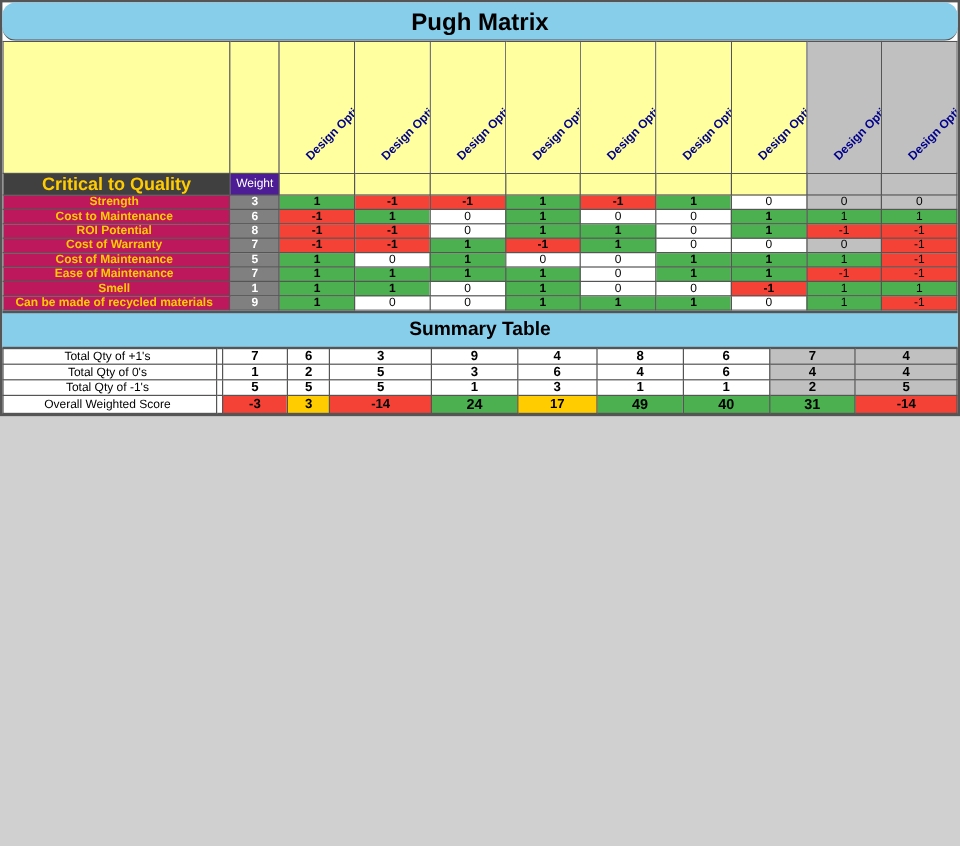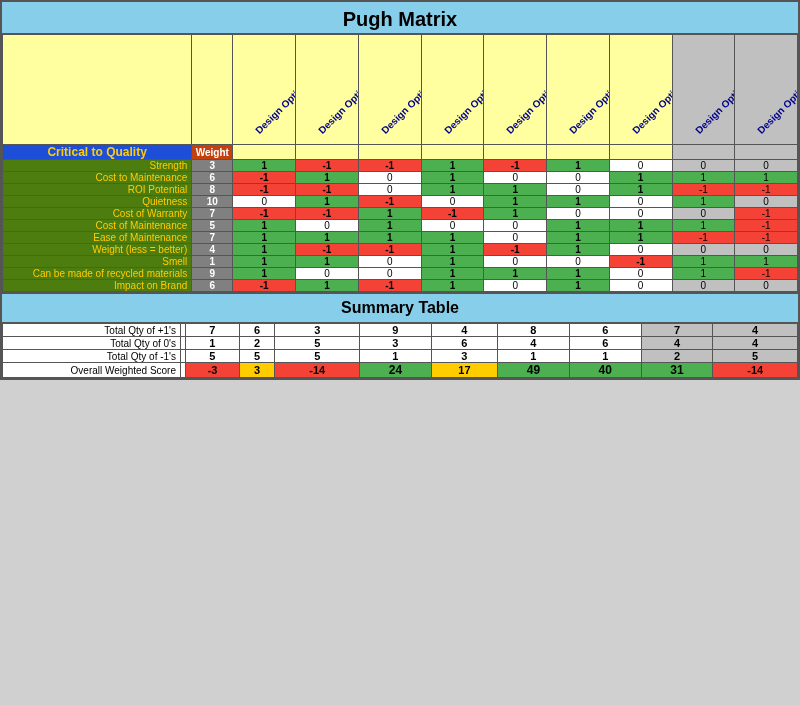--- a/index.html
+++ b/index.html
@@ -1,39 +1,39 @@
 <!DOCTYPE html>
 <html><head>
   <meta charset="utf-8">
   <style>
     * { box-sizing: border-box; margin: 0; padding: 0; }
     body { font-family: Arial, sans-serif; background: #d0d0d0; width: 800px; }
     .outer { border: 2px solid #555; background: #fff; width: 800px; }
-    .title-bar { background: #87ceeb; text-align: center; padding: 6px 0 2px; border-bottom: 1px solid #555; }
+    .title-bar { background: #87ceeb; text-align: center; padding: 6px 0 2px; border-bottom: 1px solid #555; border-radius: 11px; }
     .title-bar h1 { font-size: 20px; font-weight: bold; color: #000; }
     .title-bar p { font-size: 11px; color: #333; }
     .matrix-container { overflow: hidden; }
     table { border-collapse: collapse; width: 100%; }
     td, th { border: 1px solid #555; font-size: 10px; text-align: center; }
     .corner-cell { background: #ffffa0; width: 175px; }
     .diag-cell { background: #ffffa0; width: 58px; height: 110px; padding: 0; overflow: hidden; position: relative; }
     .diag-text { display: block; transform-origin: bottom left; transform: rotate(-45deg); white-space: nowrap; font-size: 10px; color: #00008b; font-weight: bold; position: absolute; bottom: 8px; left: 28px; }
     
-    .row-label { background: #4d7c0f; color: #ffcc00; font-weight: normal; text-align: right; padding-right: 4px; width: 140px; font-size: 10px; }
+    .row-label { background: #be185d; color: #ffcc00; font-weight: bold; padding-right: 4px; width: 140px; font-size: 10px; }
     .weight-cell { background: #808080; color: #fff; font-weight: bold; width: 38px; }
     
     .cell-pos { background: #4caf50; color: #000; font-weight: bold; }
     .cell-neg { background: #f44336; color: #000; font-weight: bold; }
     .cell-zero { background: #fff; color: #000; }
-    .cell-header-label { background: #1d4ed8; color: #ffcc00; font-weight: bold; font-size: 12px; }
-    .cell-weight-hdr { background: #c2410c; color: #fff; font-weight: bold; font-size: 10px; }
+    .cell-header-label { background: #404040; color: #ffcc00; font-weight: bold; font-size: 15px; }
+    .cell-weight-hdr { background: #4c1d95; color: #fff; font-weight: normal; font-size: 10px; }
     
     .summary-title { background: #87ceeb; text-align: center; font-size: 16px; font-weight: bold; padding: 5px; border-top: 2px solid #555; border-bottom: 1px solid #555; }
     .summary-table { width: 100%; border-collapse: collapse; }
-    .summary-label { background: #fff; color: #000; text-align: right; padding-right: 4px; font-size: 10px; border: 1px solid #555; width: 178px; }
+    .summary-label { background: #fff; color: #000; text-align: center; padding-right: 4px; font-size: 10px; border: 1px solid #555; width: 178px; }
     .summary-val { border: 1px solid #555; font-size: 11px; font-weight: bold; text-align: center; background: #fff; }
     .summary-val-neg { background: #f44336; font-weight: bold; font-size: 11px; text-align: center; border: 1px solid #555; }
     .summary-val-mid { background: #ffcc00; font-weight: bold; font-size: 11px; text-align: center; border: 1px solid #555; }
     .summary-val-high { background: #4caf50; font-weight: bold; font-size: 12px; text-align: center; border: 1px solid #555; }
   </style>
 </head>
 <body>
 
 <div class="outer">
 
@@ -126,33 +126,20 @@
             <td class="cell-neg">-1</td>
             <td class="cell-zero">0</td>
             <td class="cell-pos">1</td>
             <td class="cell-pos">1</td>
             <td class="cell-zero">0</td>
             <td class="cell-pos">1</td>
             <td style="background: rgb(244, 67, 54);">-1</td>
             <td style="background: rgb(244, 67, 54);">-1</td>
           </tr>
           <tr>
-            <td class="row-label">Quietness</td>
-            <td class="weight-cell">10</td>
-            <td class="cell-zero">0</td>
-            <td class="cell-pos">1</td>
-            <td class="cell-neg">-1</td>
-            <td class="cell-zero">0</td>
-            <td class="cell-pos">1</td>
-            <td class="cell-pos">1</td>
-            <td class="cell-zero">0</td>
-            <td style="background: rgb(76, 175, 80);">1</td>
-            <td style="background: rgb(192, 192, 192);">0</td>
-          </tr>
-          <tr>
             <td class="row-label">Cost of Warranty</td>
             <td class="weight-cell">7</td>
             <td class="cell-neg">-1</td>
             <td class="cell-neg">-1</td>
             <td class="cell-pos">1</td>
             <td class="cell-neg">-1</td>
             <td class="cell-pos">1</td>
             <td class="cell-zero">0</td>
             <td class="cell-zero">0</td>
             <td style="background: rgb(192, 192, 192);">0</td>
@@ -178,33 +165,20 @@
             <td class="cell-pos">1</td>
             <td class="cell-pos">1</td>
             <td class="cell-pos">1</td>
             <td class="cell-zero">0</td>
             <td class="cell-pos">1</td>
             <td class="cell-pos">1</td>
             <td style="background: rgb(244, 67, 54);">-1</td>
             <td style="background: rgb(244, 67, 54);">-1</td>
           </tr>
           <tr>
-            <td class="row-label">Weight (less = better)</td>
-            <td class="weight-cell">4</td>
-            <td class="cell-pos">1</td>
-            <td class="cell-neg">-1</td>
-            <td class="cell-neg">-1</td>
-            <td class="cell-pos">1</td>
-            <td class="cell-neg">-1</td>
-            <td class="cell-pos">1</td>
-            <td class="cell-zero">0</td>
-            <td style="background: rgb(192, 192, 192);">0</td>
-            <td style="background: rgb(192, 192, 192);">0</td>
-          </tr>
-          <tr>
             <td class="row-label">Smell</td>
             <td class="weight-cell">1</td>
             <td class="cell-pos">1</td>
             <td class="cell-pos">1</td>
             <td class="cell-zero">0</td>
             <td class="cell-pos">1</td>
             <td class="cell-zero">0</td>
             <td class="cell-zero">0</td>
             <td class="cell-neg">-1</td>
             <td style="background: rgb(76, 175, 80);">1</td>
@@ -215,33 +189,20 @@
             <td class="weight-cell">9</td>
             <td class="cell-pos">1</td>
             <td class="cell-zero">0</td>
             <td class="cell-zero">0</td>
             <td class="cell-pos">1</td>
             <td class="cell-pos">1</td>
             <td class="cell-pos">1</td>
             <td class="cell-zero">0</td>
             <td style="background: rgb(76, 175, 80);">1</td>
             <td style="background: rgb(244, 67, 54);">-1</td>
-          </tr>
-          <tr>
-            <td class="row-label">Impact on Brand</td>
-            <td class="weight-cell">6</td>
-            <td class="cell-neg">-1</td>
-            <td class="cell-pos">1</td>
-            <td class="cell-neg">-1</td>
-            <td class="cell-pos">1</td>
-            <td class="cell-zero">0</td>
-            <td class="cell-pos">1</td>
-            <td class="cell-zero">0</td>
-            <td style="background: rgb(192, 192, 192);">0</td>
-            <td style="background: rgb(192, 192, 192);">0</td>
           </tr>
         </tbody>
     </table>
   </div>
 
   <div class="summary-title">
     <span>Summary Table</span>
   </div>
   <table class="summary-table" id="summary-table">
     <tbody id="summary-body">

